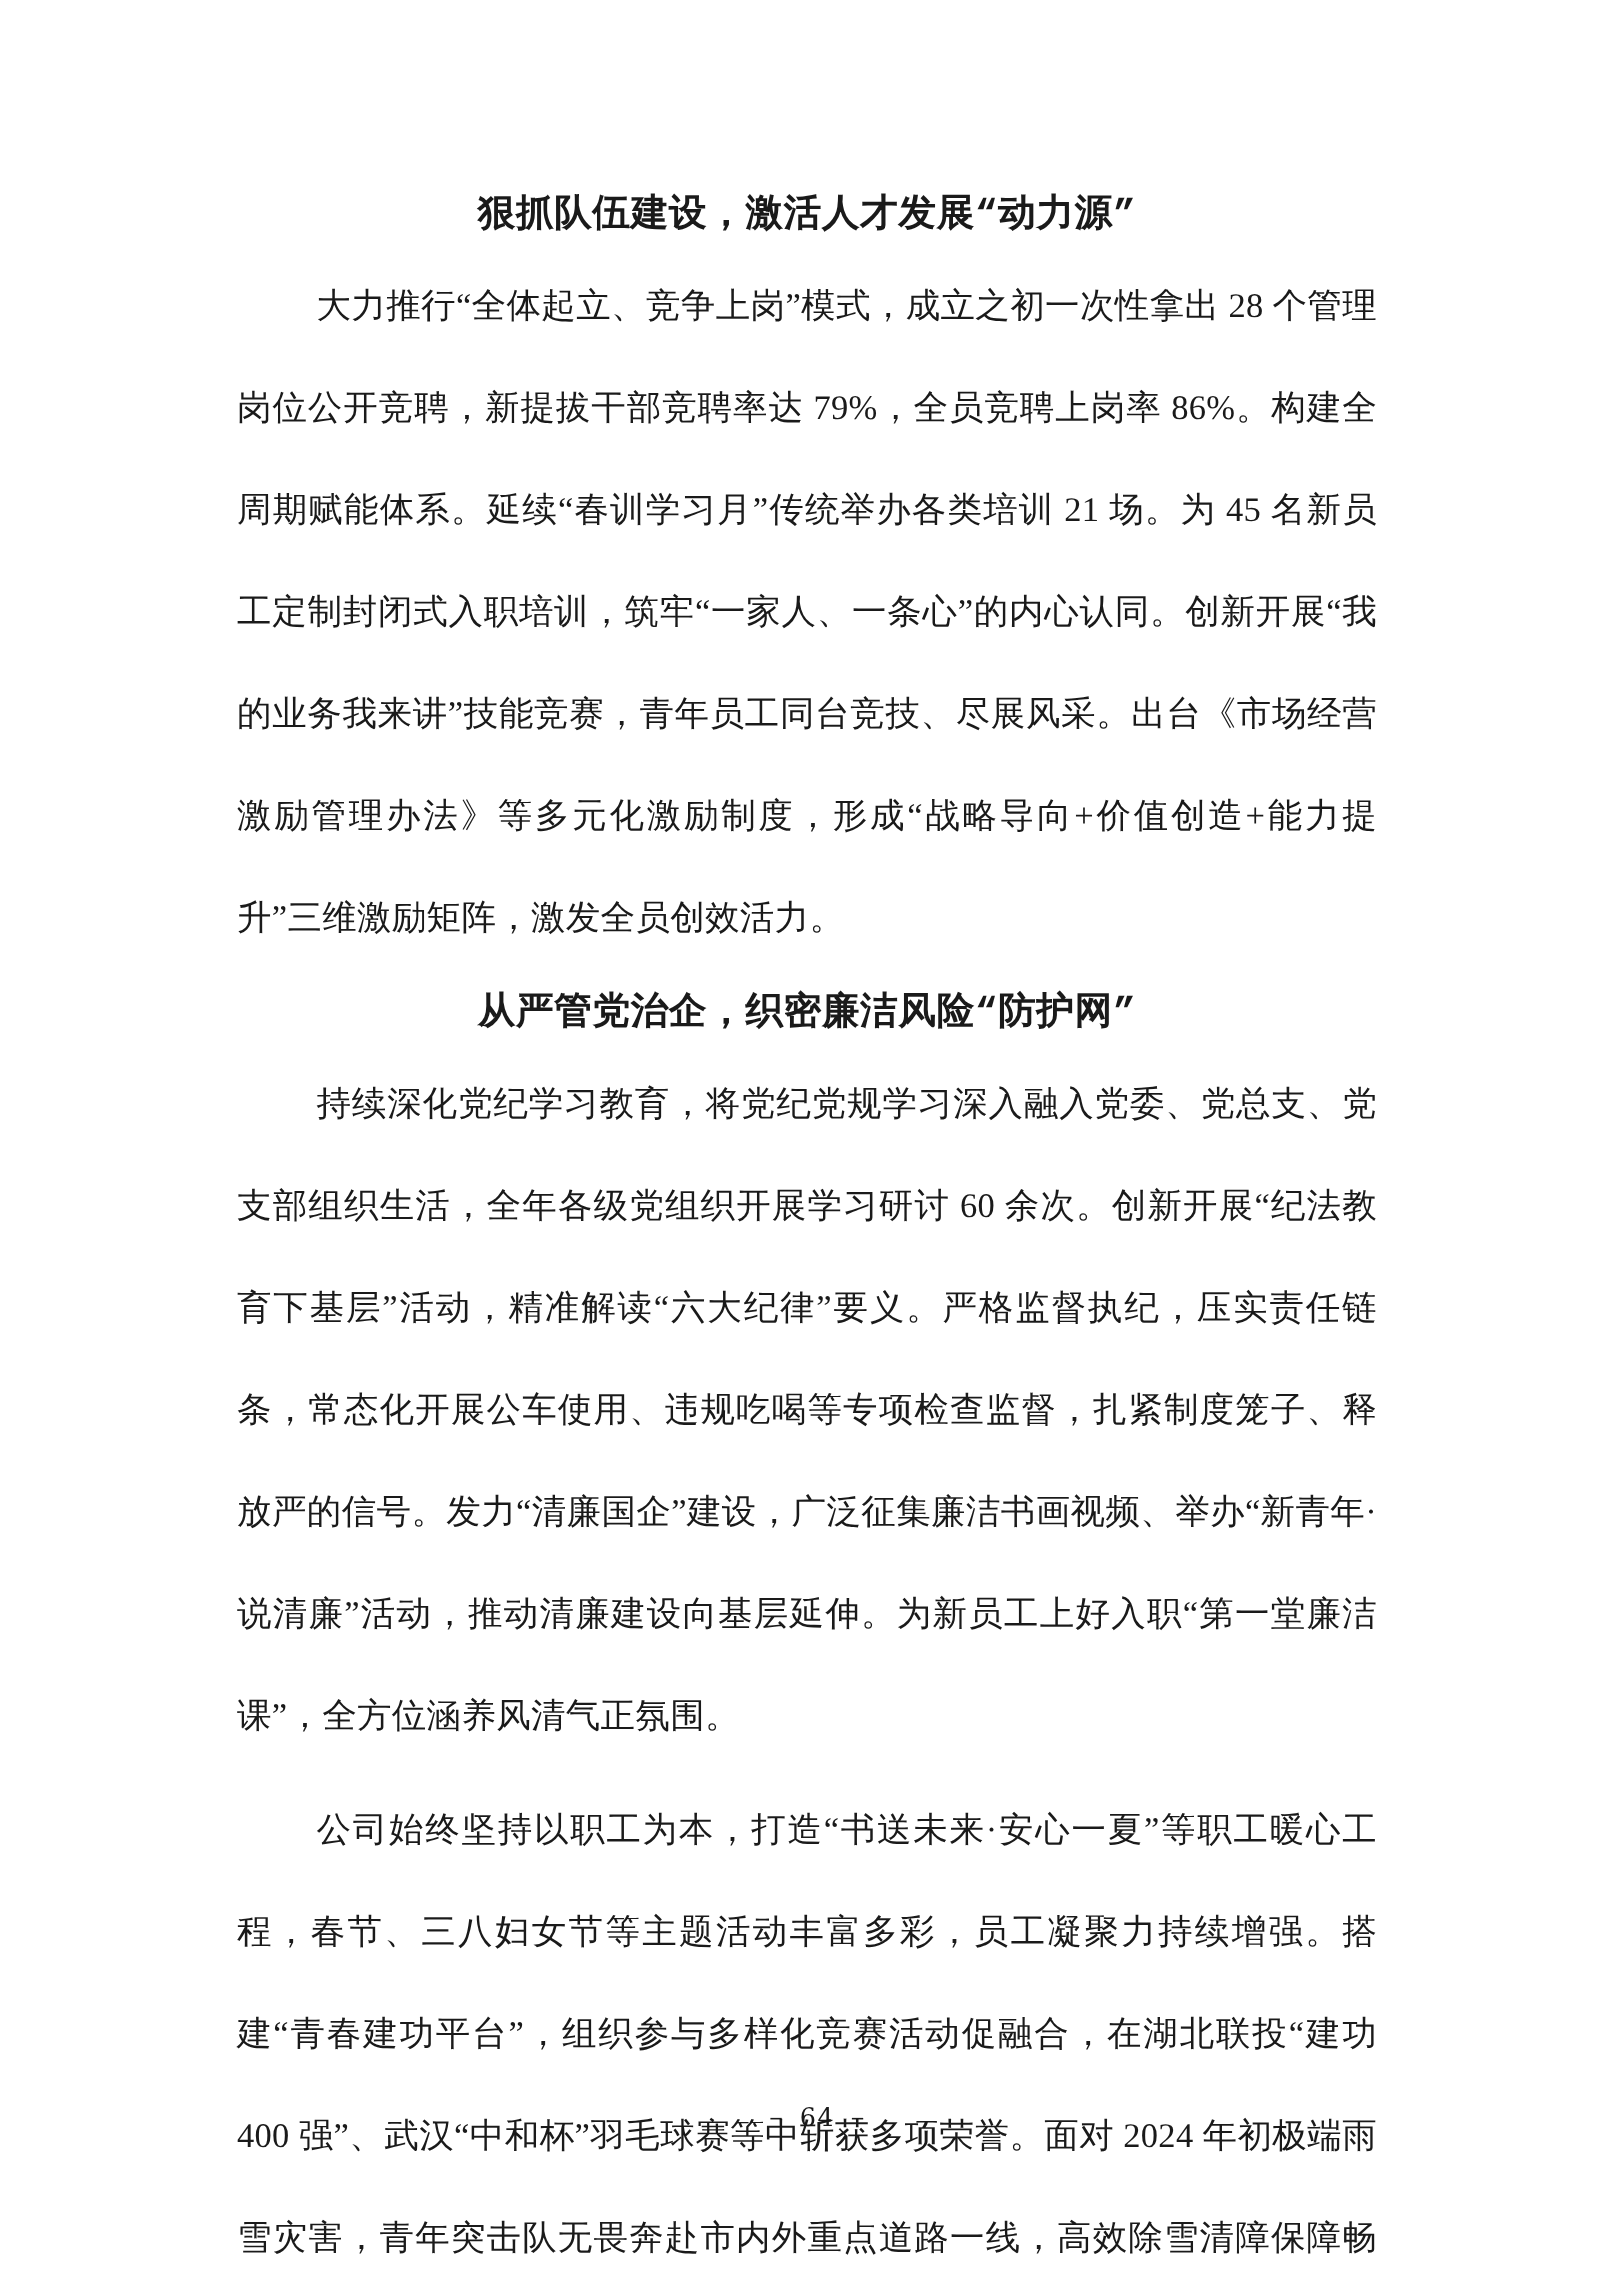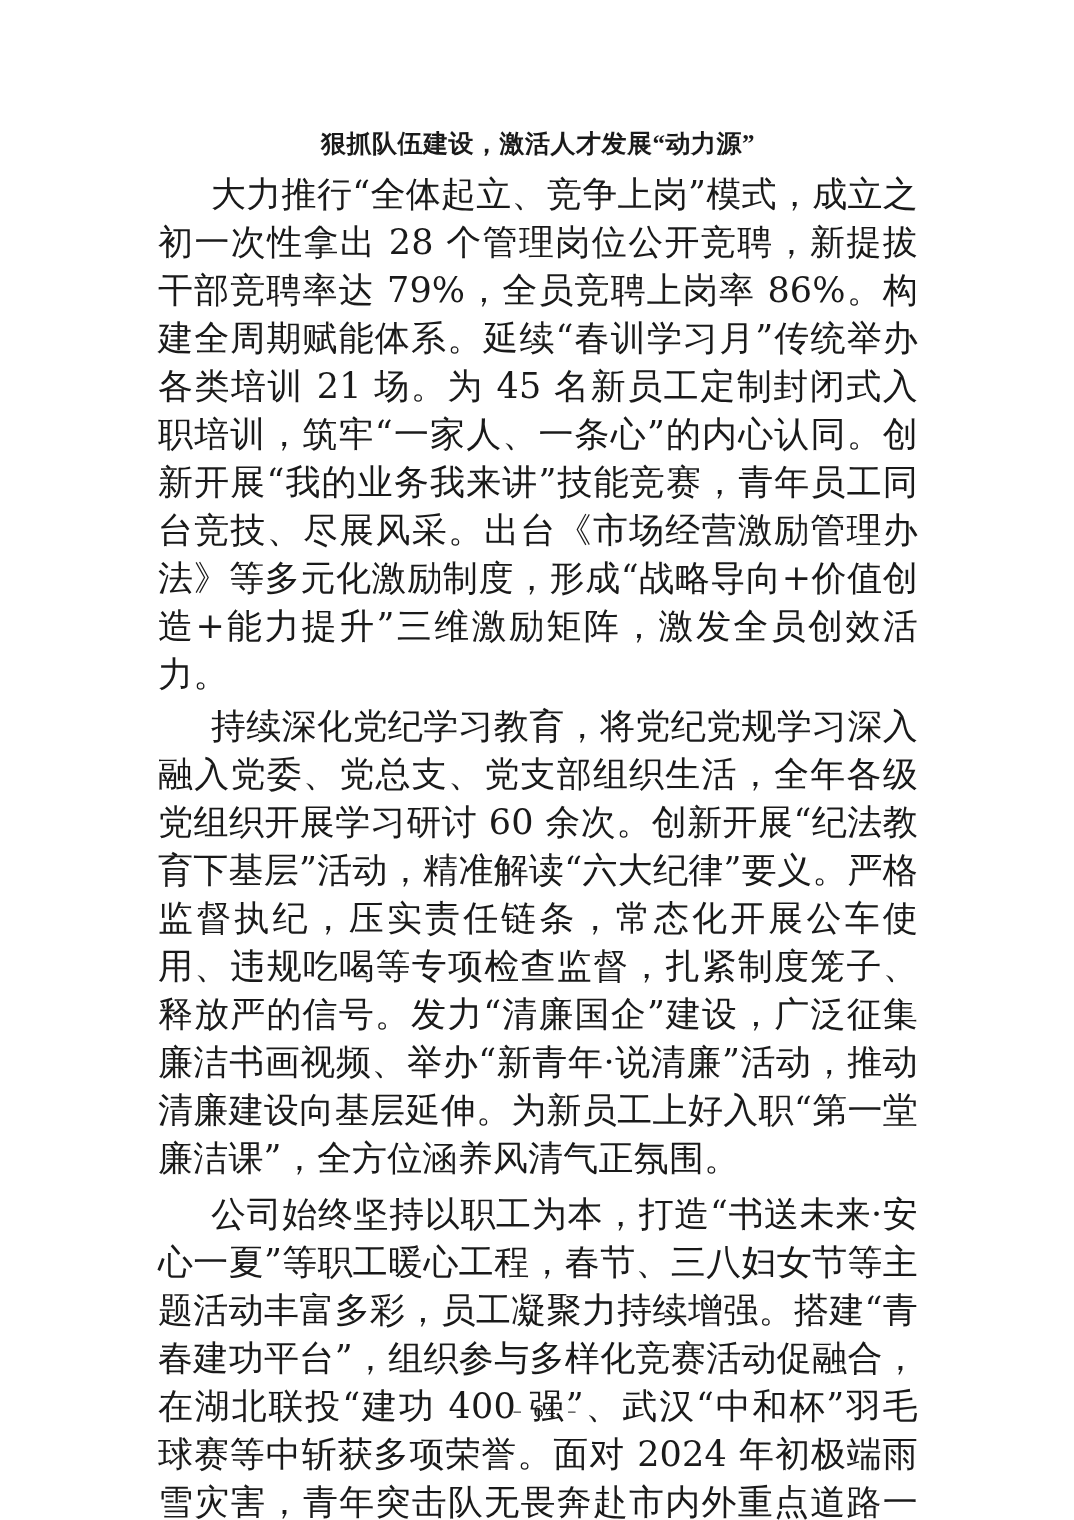--- a/index.html
+++ b/index.html
@@ -17,40 +17,41 @@
     color: #1a1a1a;
     overflow: hidden;
   }
   .content {
     position: absolute;
     left: 158px;
     top: 118px;
     width: 760px;
   }
   .section-heading {
-    font-family: Liberation Serif, serif;
+    font-family: Liberation Mono, monospace;
     font-weight: bold;
     font-size: 25px;
     line-height: 52px;
     text-align: center;
     letter-spacing: 0.5px;
     margin: 0;
     padding: 0;
     white-space: nowrap;
   }
   .body-par {
-    font-size: 35px;
-    line-height: 48px;
+    font-size: 23px;
+    line-height: 68px;
     text-align: justify;
     text-align-last: left;
     text-justify: inter-ideograph;
     margin: 0;
     padding: 0;
     text-indent: 53px;
     letter-spacing: 0.2px;
+    font-family: Liberation Serif, serif;
   }
   .gap-small { height: 4px; }
   .gap-mid { height: 8px; }
   .page-number {
     position: absolute;
     left: 0;
     right: 0;
     top: 1400px;
     text-align: center;
     font-size: 17px;
@@ -63,20 +64,21 @@
 <body>
 
 <div class="page">
   <div class="content">
 
     <h2 class="section-heading">狠抓队伍建设，激活人才发展“动力源”</h2>
     <p class="body-par">大力推行“全体起立、竞争上岗”模式，成立之初一次性拿出 28 个管理岗位公开竞聘，新提拔干部竞聘率达 79%，全员竞聘上岗率 86%。构建全周期赋能体系。延续“春训学习月”传统举办各类培训 21 场。为 45 名新员工定制封闭式入职培训，筑牢“一家人、一条心”的内心认同。创新开展“我的业务我来讲”技能竞赛，青年员工同台竞技、尽展风采。出台《市场经营激励管理办法》等多元化激励制度，形成“战略导向+价值创造+能力提升”三维激励矩阵，激发全员创效活力。</p>
 
     <div class="gap-small"></div>
 
+    <h2 class="section-heading">从严管党治企，织密廉洁风险“防护网”</h2>
     <p class="body-par">持续深化党纪学习教育，将党纪党规学习深入融入党委、党总支、党支部组织生活，全年各级党组织开展学习研讨 60 余次。创新开展“纪法教育下基层”活动，精准解读“六大纪律”要义。严格监督执纪，压实责任链条，常态化开展公车使用、违规吃喝等专项检查监督，扎紧制度笼子、释放严的信号。发力“清廉国企”建设，广泛征集廉洁书画视频、举办“新青年·说清廉”活动，推动清廉建设向基层延伸。为新员工上好入职“第一堂廉洁课”，全方位涵养风清气正氛围。</p>
 
     <div class="gap-mid"></div>
 
     <p class="body-par">公司始终坚持以职工为本，打造“书送未来·安心一夏”等职工暖心工程，春节、三八妇女节等主题活动丰富多彩，员工凝聚力持续增强。搭建“青春建功平台”，组织参与多样化竞赛活动促融合，在湖北联投“建功 400 强”、武汉“中和杯”羽毛球赛等中斩获多项荣誉。面对 2024 年初极端雨雪灾害，青年突击队无畏奔赴市内外重点道路一线，高效除雪清障保障畅通，有力</p>
 
   </div>
 
   <div class="page-number">－ 64 －</div>
 </div>

